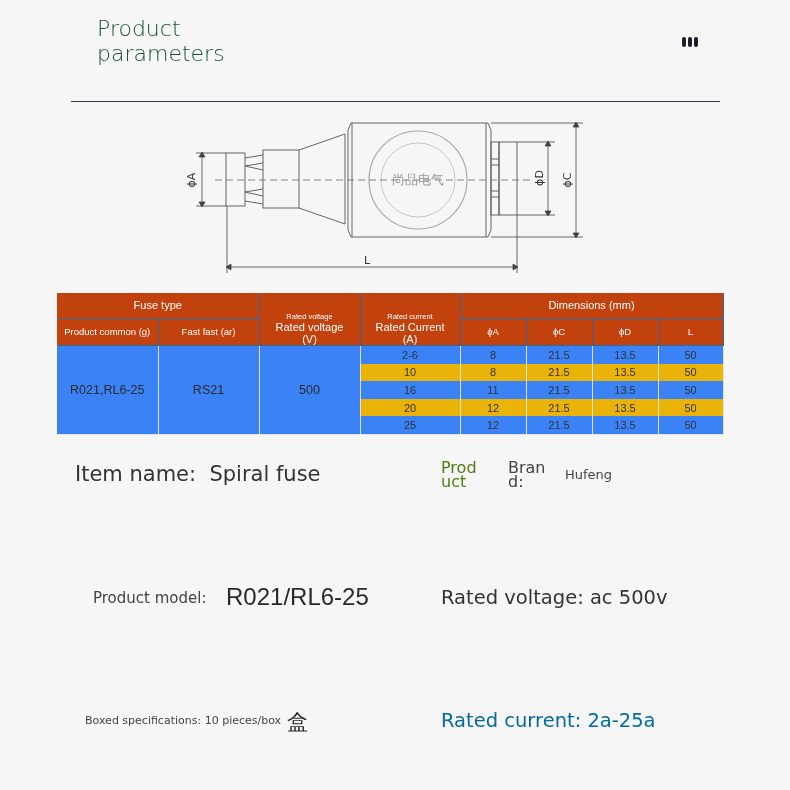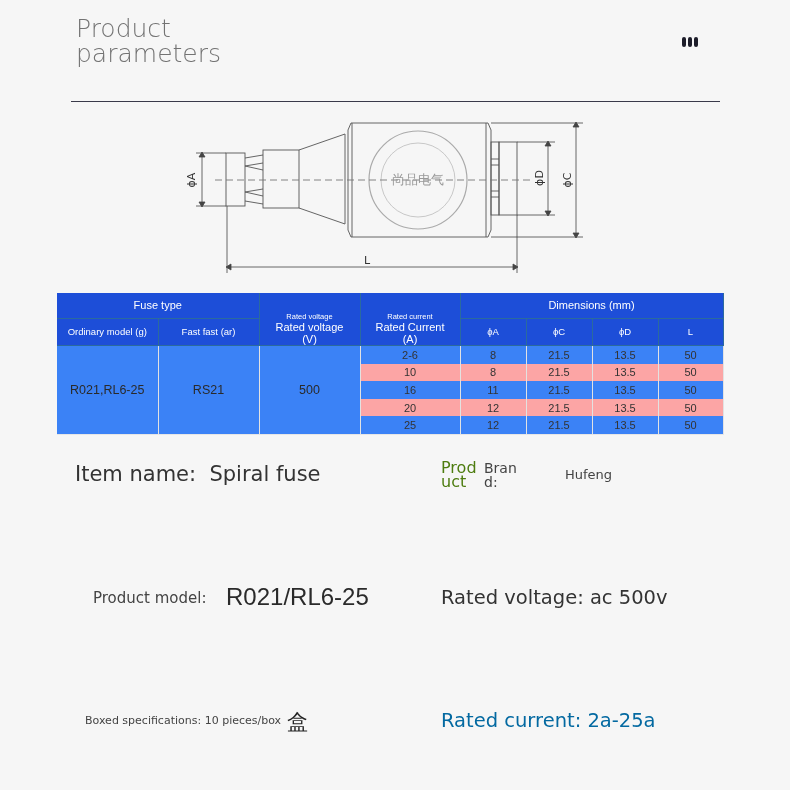--- a/index.html
+++ b/index.html
@@ -2,51 +2,51 @@
 <html><head>
 <meta charset="utf-8">
 <style>
   html, body { margin: 0; padding: 0; }
   body {
     width: 790px; height: 790px; background: #f6f6f6; position: relative; overflow: hidden;
     font-family: "DejaVu Sans", sans-serif; color: #2a2a2a;
   }
   .abs { position: absolute; }
   .title {
-    left: 76px; top: 16px; font-size: 25px; line-height: 25px; color: #737373;
+    left: 97px; top: 16px; font-size: 22px; line-height: 25px; color: #14532d;
     font-family: "DejaVu Sans", sans-serif; font-weight: 300; width: 200px;
   }
   .menu-icon { left: 682px; top: 37px; width: 18px; height: 10px; display: flex; gap: 2px; cursor: pointer; }
   .menu-icon span { display: block; width: 4px; height: 10px; background: #1d1d2a; border-radius: 2px; }
   .divider { left: 71px; top: 101px; width: 649px; height: 1px; background: #3a3a4a; }
 
   .diagram { left: 170px; top: 110px; width: 420px; height: 170px; }
 
   table.spec {
     position: absolute; left: 57px; top: 293px; width: 666px; border-collapse: collapse;
     font-family: "Liberation Sans", sans-serif; table-layout: fixed;
   }
   table.spec th {
-    background: #1d4ed8; color: #ffffff; font-weight: normal; padding: 0;
+    background: #c2410c; color: #ffffff; font-weight: normal; padding: 0;
     border-right: 1px solid #2b6a9e; border-bottom: 1px solid #2b6a9e; text-align: center;
   }
   table.spec th.small-top { font-size: 7.5px; line-height: 9px; vertical-align: top; padding-top: 19px; }
   table.spec th .big { display: block; font-size: 11px; line-height: 12px; }
   table.spec th.h-main { font-size: 11px; height: 21px; }
   table.spec th.h-sub { font-size: 9.5px; height: 22px; }
   table.spec td {
     font-size: 11px; text-align: center; color: #333; padding: 0; height: 17.6px;
     border-right: 1px solid #e2e2e2; background: #3b82f6;
   }
   table.spec td.merged { font-size: 12.5px; color: #2a2a2a; border-bottom: 1px solid #e6e6e6; }
-  table.spec tr.alt td.var { background: #fca5a5; }
+  table.spec tr.alt td.var { background: #eab308; }
   table.spec tr.last td { border-bottom: 1px solid #e6e6e6; }
   .item-name { left: 75px; top: 462px; font-size: 21px; color: #333; }
   .prod-label { left: 441px; top: 461px; font-size: 16px; line-height: 14px; color: #4d7c0f; width: 36px; }
-  .brand-label { left: 484px; top: 461px; font-size: 14px; line-height: 14px; color: #444; width: 36px; }
+  .brand-label { left: 508px; top: 461px; font-size: 16px; line-height: 14px; color: #444; width: 36px; }
   .brand-value { left: 565px; top: 467px; font-size: 13px; color: #444; }
   .model-label { left: 93px; top: 589px; font-size: 15px; color: #444; }
   .model-value { left: 226px; top: 583px; font-size: 24px; color: #2a2a2a; font-family: "Liberation Sans", sans-serif; }
   .voltage { left: 441px; top: 586px; font-size: 19.5px; color: #333; }
   .boxed { left: 85px; top: 714px; font-size: 11px; color: #444; }
   .box-glyph { left: 287px; top: 708px; font-size: 21px; color: #222; }
   .current { left: 441px; top: 709px; font-size: 19.5px; color: #0369a1; }
 </style>
 </head>
 <body>
@@ -148,21 +148,21 @@
       <span class="big">(V)</span>
     </th>
     <th rowspan="2" class="small-top">
       <span>Rated current</span>
       <span class="big">Rated Current</span>
       <span class="big">(A)</span>
     </th>
     <th colspan="4" class="h-main">Dimensions (mm)</th>
   </tr>
   <tr>
-    <th class="h-sub">Ordinary model (g)</th>
+    <th class="h-sub">Product common (g)</th>
     <th class="h-sub">Fast fast (ar)</th>
     <th class="h-sub">ϕA</th>
     <th class="h-sub">ϕC</th>
     <th class="h-sub">ϕD</th>
     <th class="h-sub">L</th>
   </tr>
   <tr>
     <td rowspan="5" class="merged">R021,RL6-25</td>
     <td rowspan="5" class="merged">RS21</td>
     <td rowspan="5" class="merged">500</td>

